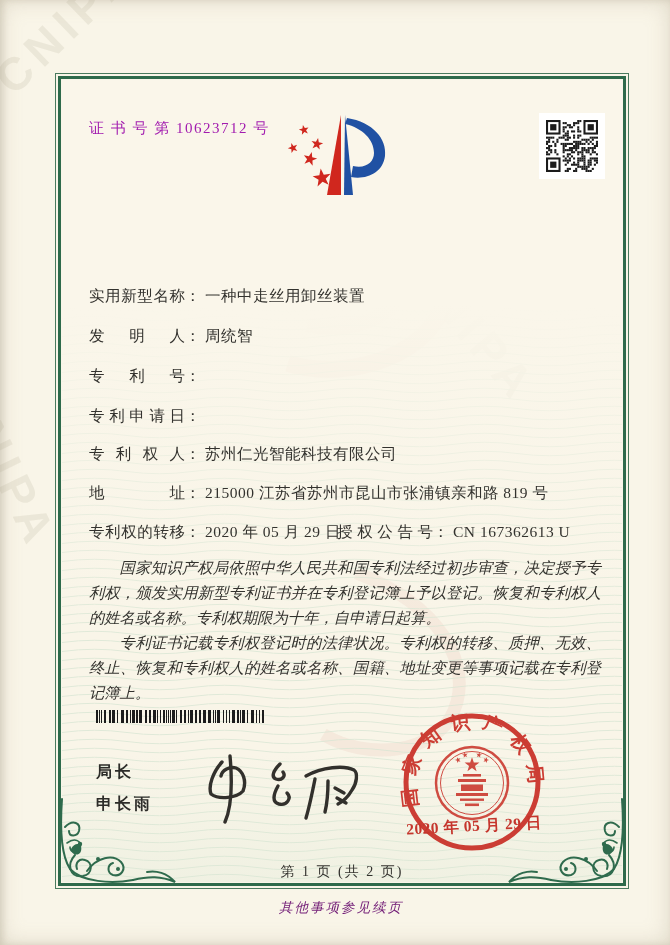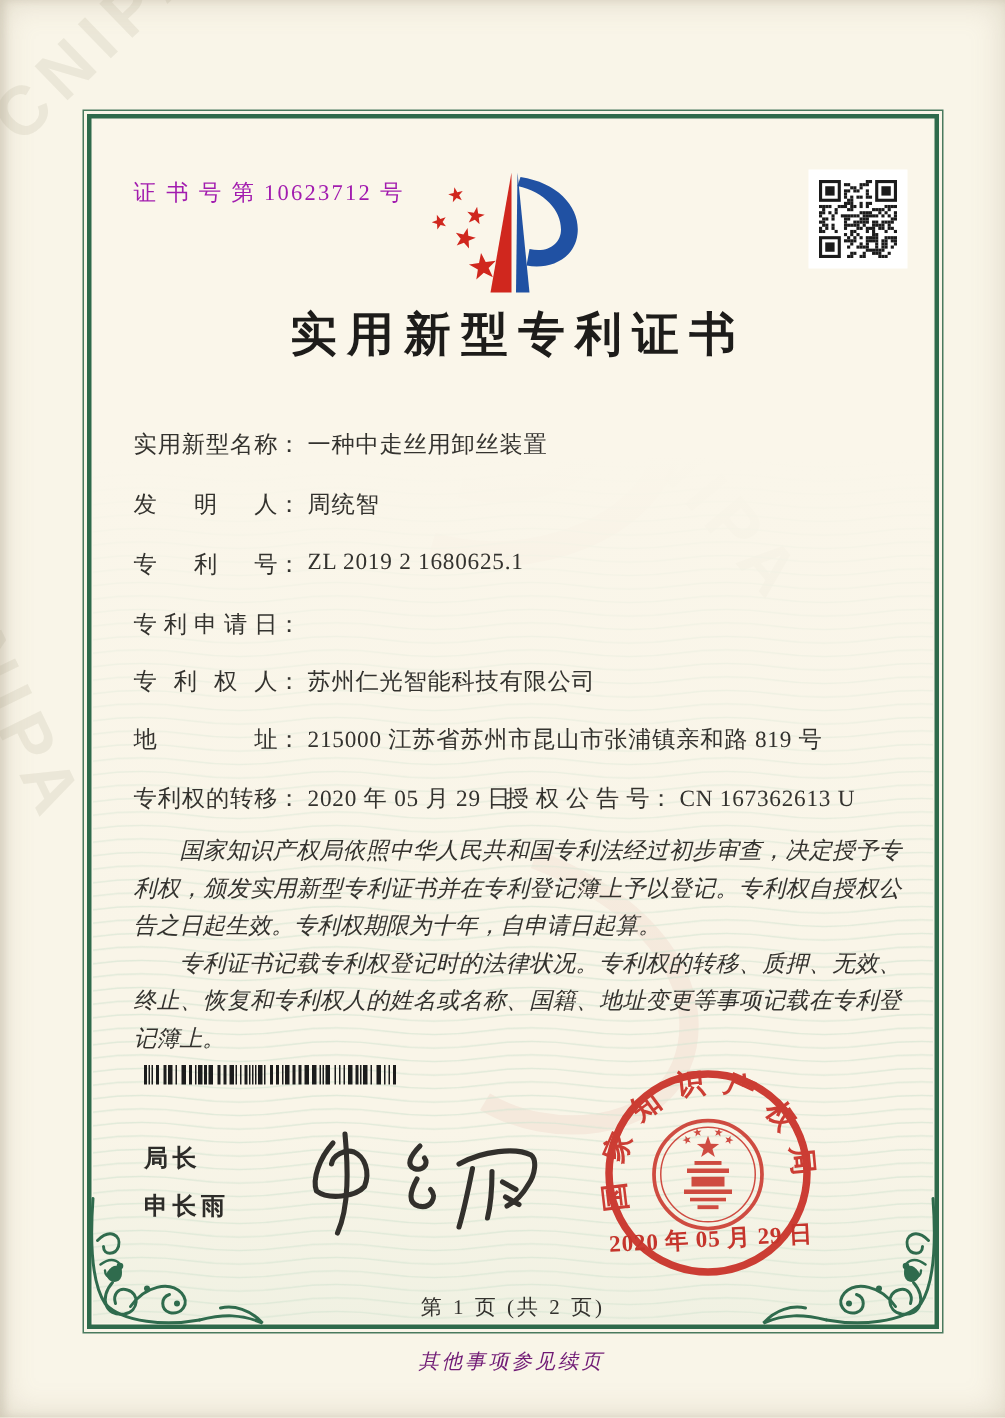--- a/index.html
+++ b/index.html
@@ -358,36 +358,34 @@
           <rect x="9.08" y="9.08" width="10.4" height="10.4" fill="#ffffff"></rect>
           <rect x="11.16" y="11.16" width="6.24" height="6.24" fill="#1b1b1b"></rect>
           <rect x="44.44" y="7" width="14.56" height="14.56" fill="#1b1b1b"></rect>
           <rect x="46.52" y="9.08" width="10.4" height="10.4" fill="#ffffff"></rect>
           <rect x="48.6" y="11.16" width="6.24" height="6.24" fill="#1b1b1b"></rect>
           <rect x="7" y="44.44" width="14.56" height="14.56" fill="#1b1b1b"></rect>
           <rect x="9.08" y="46.52" width="10.4" height="10.4" fill="#ffffff"></rect>
           <rect x="11.16" y="48.6" width="6.24" height="6.24" fill="#1b1b1b"></rect>
         </svg>
 
-      <div class="title">实用新型专利证书</div>
 
       <div class="frow" style="top:212px">
         <span class="flabel">实用新型名称</span>
           <span class="fcolon">：</span>
         <span class="fval">一种中走丝用卸丝装置</span>
       </div>
       <div class="frow" style="top:252px">
         <span class="flabel">发明人</span>
           <span class="fcolon">：</span>
         <span class="fval">周统智</span>
       </div>
       <div class="frow" style="top:292px">
         <span class="flabel">专利号</span>
           <span class="fcolon">：</span>
-        <span class="fval">ZL 2019 2 1680625.1</span>
       </div>
       <div class="frow" style="top:332px">
         <span class="flabel">专利申请日</span>
           <span class="fcolon">：</span>
       </div>
       <div class="frow" style="top:370px">
         <span class="flabel">专利权人</span>
           <span class="fcolon">：</span>
         <span class="fval">苏州仁光智能科技有限公司</span>
       </div>
@@ -403,21 +401,21 @@
           <span class="fval">2020 年 05 月 29 日</span>
         </span>
         <span class="fgroup right">
           <span class="flabel">授权公告号</span>
             <span class="fcolon">：</span>
           <span class="fval">CN 167362613 U</span>
         </span>
       </div>
 
       <div class="paras">
-        <p>国家知识产权局依照中华人民共和国专利法经过初步审查，决定授予专利权，颁发实用新型专利证书并在专利登记簿上予以登记。专利权自授权公告之日起生效。专利权期限为十年，自申请日起算。</p>
+        <p>国家知识产权局依照中华人民共和国专利法经过初步审查，决定授予专利权，颁发实用新型专利证书并在专利登记簿上予以登记。恢复和专利权人的姓名或名称。专利权期限为十年，自申请日起算。</p>
         <p>专利证书记载专利权登记时的法律状况。专利权的转移、质押、无效、终止、恢复和专利权人的姓名或名称、国籍、地址变更等事项记载在专利登记簿上。</p>
       </div>
 
       <div class="barcode" id="barcode">
           <i style="width: 2px; background: rgb(28, 28, 28); margin-right: 1px;"></i>
           <i style="width: 1px; background: rgb(28, 28, 28); margin-right: 1px;"></i>
           <i style="width: 1px; background: rgb(28, 28, 28); margin-right: 2px;"></i>
           <i style="width: 2px; background: rgb(28, 28, 28); margin-right: 3px;"></i>
           <i style="width: 2px; background: rgb(28, 28, 28); margin-right: 1px;"></i>
           <i style="width: 3px; background: rgb(28, 28, 28); margin-right: 2px;"></i>

